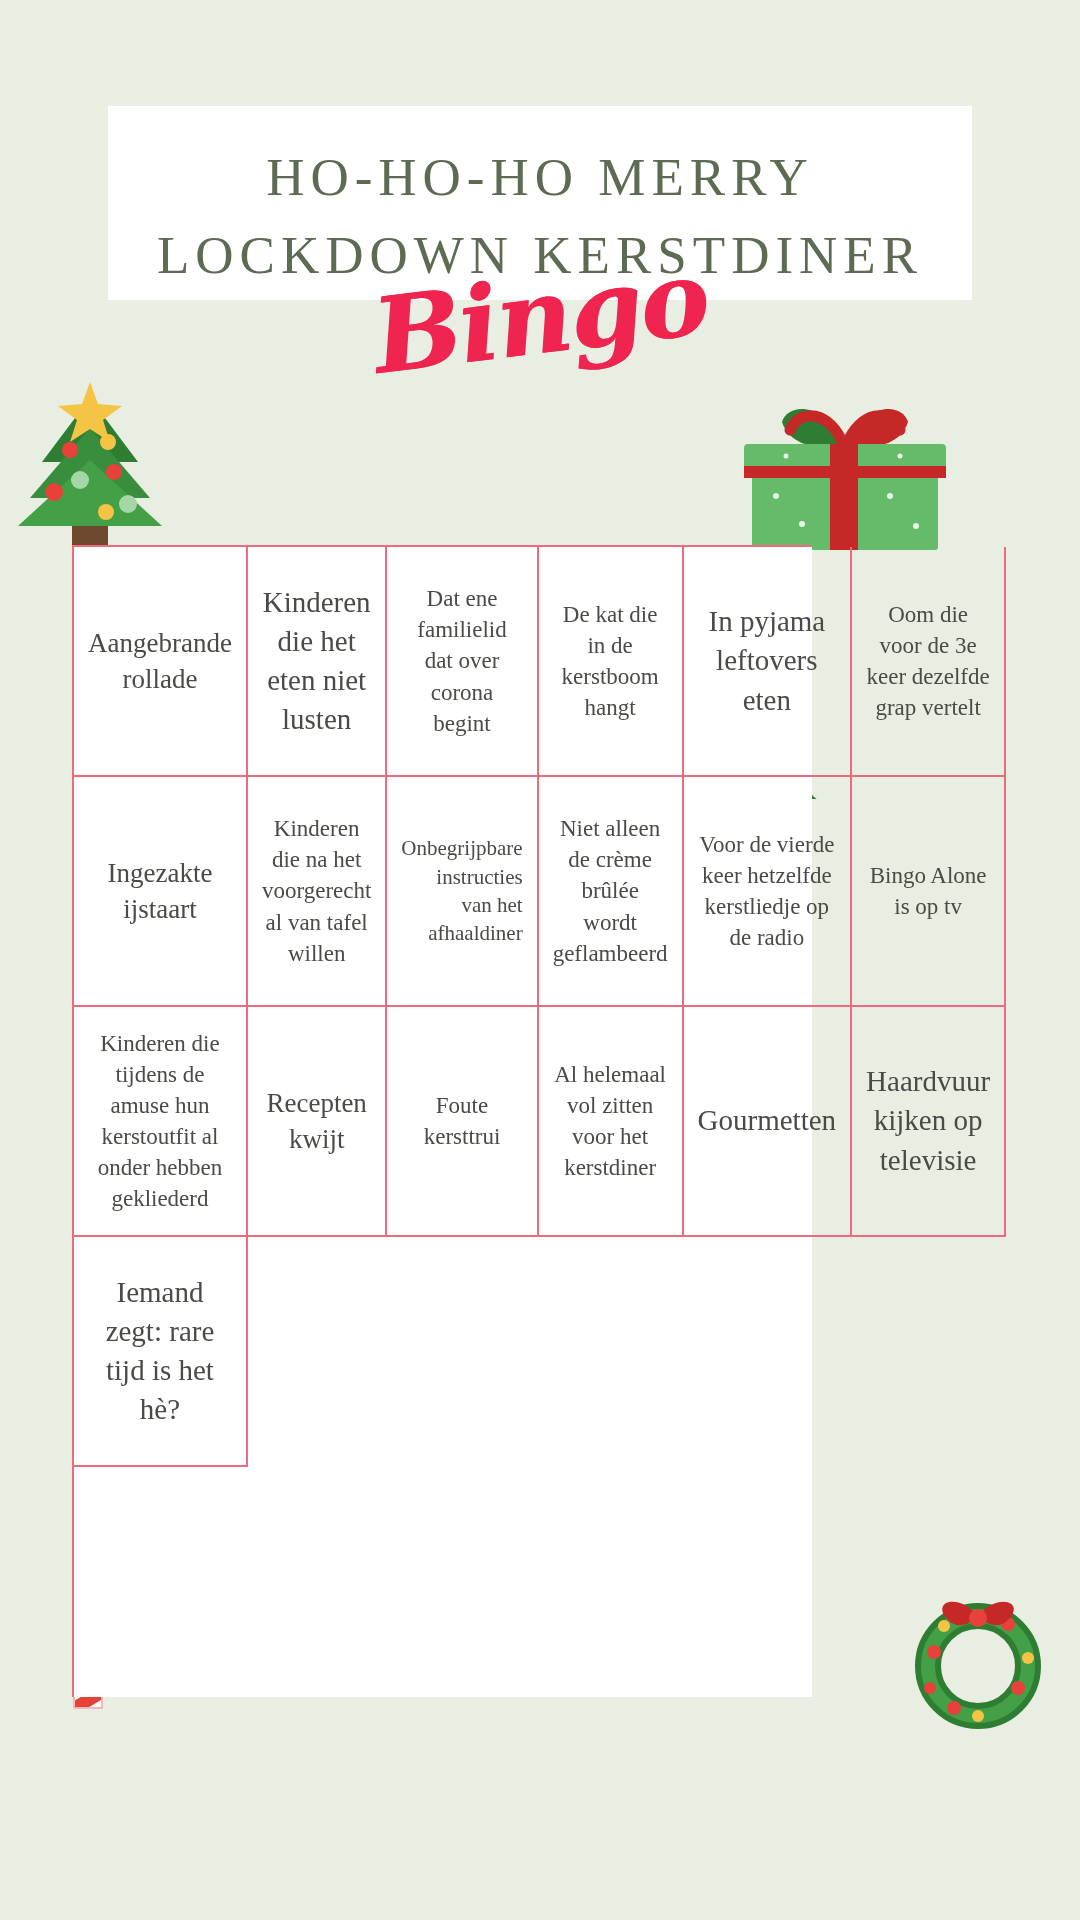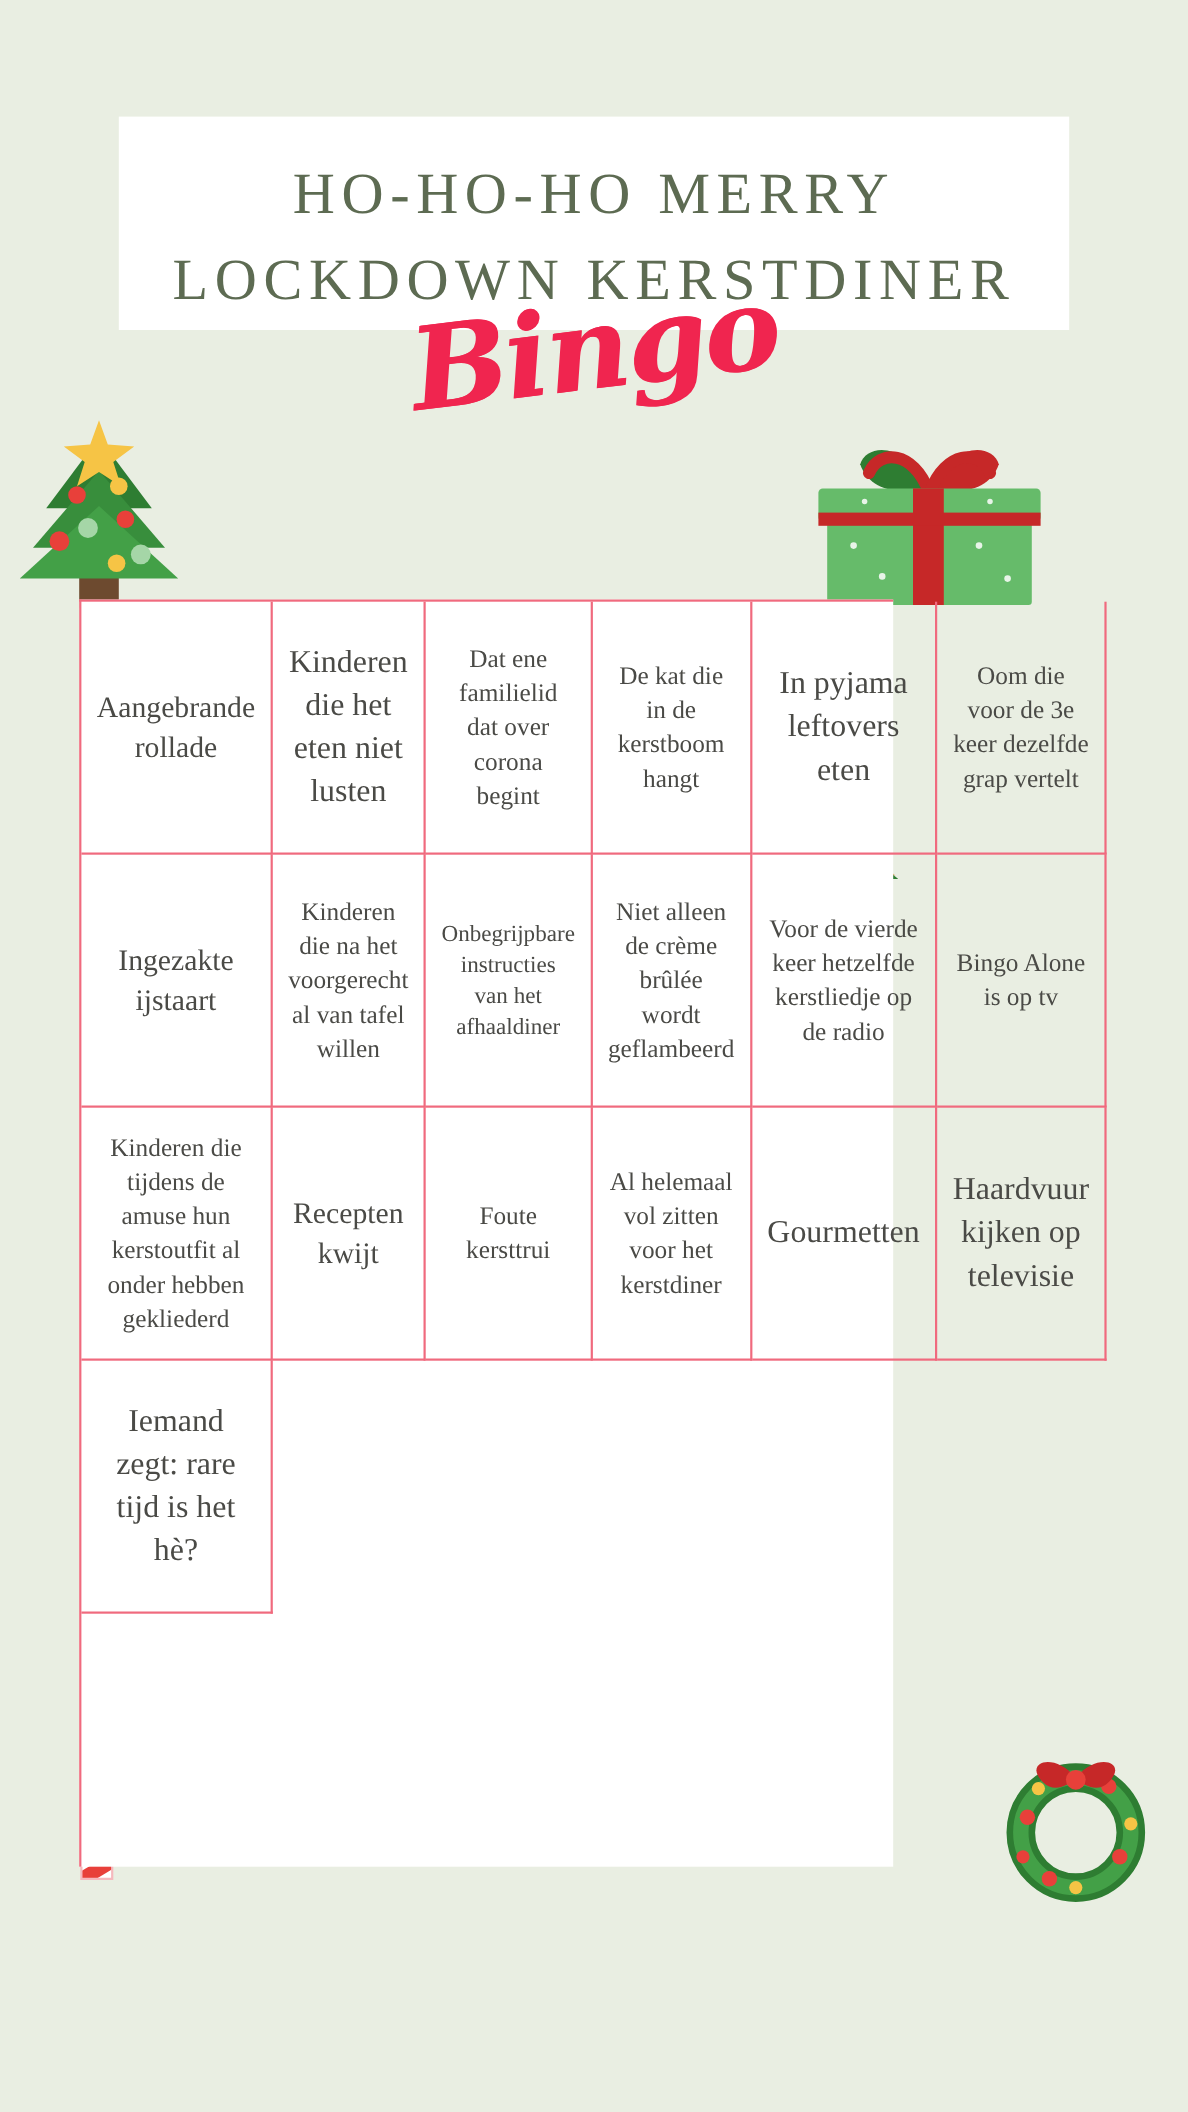--- a/index.html
+++ b/index.html
@@ -77,21 +77,21 @@
     justify-content: center;
     text-align: center;
     padding: 10px 14px;
     color: #4a4a46;
     font-family: "Liberation Serif", serif;
     line-height: 1.35;
   }
   .s-xl { font-size: 27px; }
   .s-lg { font-size: 29px; }
   .s-md { font-size: 23px; }
-  .s-sm { font-size: 21px; }
+  .s-sm { font-size: 21px; text-align: right; }
 
   
   .deco { position: absolute; }
 
   #tree-deco   { left: 10px;  top: 380px;  }
   #gift-deco   { left: 730px; top: 400px;  }
   #house-deco  { left: 690px; top: 740px;  }
   #deer-deco   { left: 215px; top: 1200px; }
   #cane-deco   { left: 40px;  top: 1530px; }
   #wreath-deco { left: 900px; top: 1580px; }

